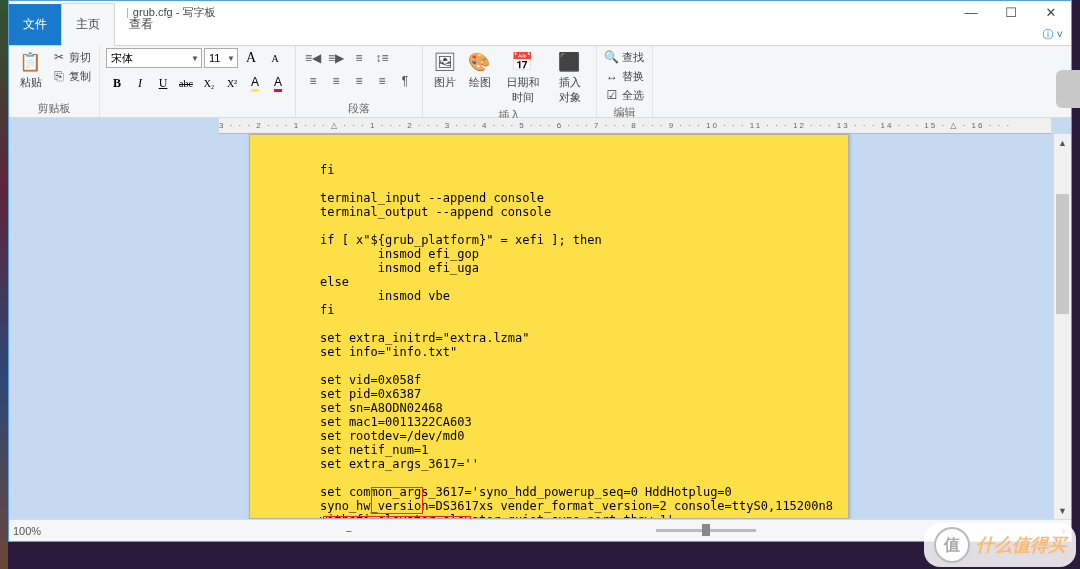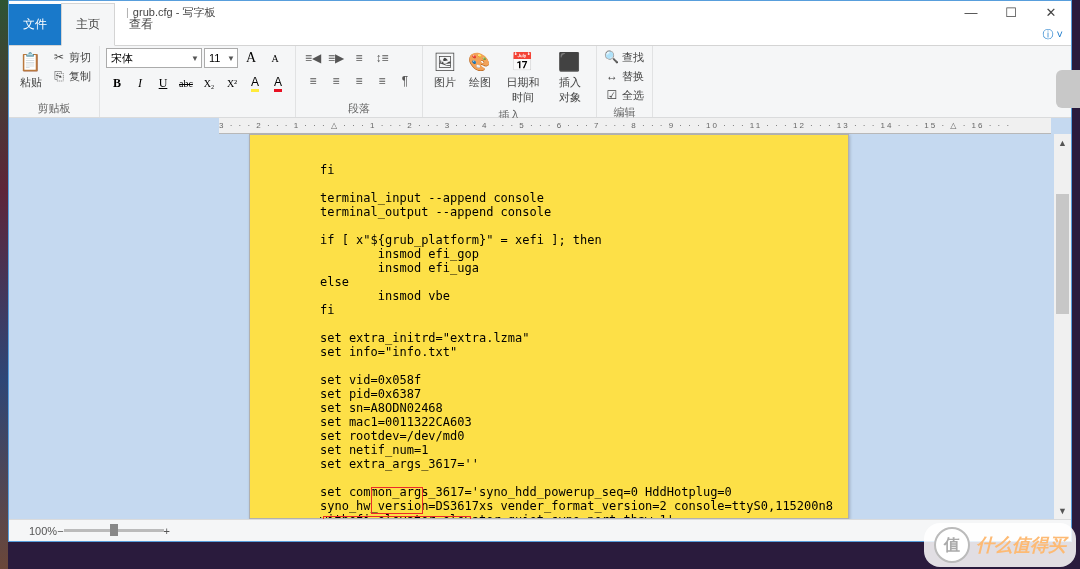--- a/index.html
+++ b/index.html
@@ -39,21 +39,21 @@
 .pbtn { width: 22px; height: 20px; display: flex; align-items: center; justify-content: center; cursor: pointer; font-size: 12px; color: #555; }
 .workspace { flex: 1; background: #c5d9f0; position: relative; overflow: hidden; }
 .ruler { position: absolute; top: 0; left: 210px; right: 20px; height: 16px; background: #f0f0f0; border-bottom: 1px solid #b8b8b8; font-size: 8px; color: #666; overflow: hidden; white-space: pre; display: flex; align-items: center; letter-spacing: 2px; }
 .page { position: absolute; left: 240px; top: 16px; width: 600px; bottom: 0; background: #fde047; border: 1px solid #b0b0b0; box-shadow: 1px 1px 3px rgba(0,0,0,.2); padding: 28px 70px 10px; font-family: "SimSun","NSimSun",monospace; font-size: 12px; line-height: 14px; white-space: pre; color: #000; overflow: hidden; }
 .redbox { position: absolute; border: 1.5px solid #ec2929; pointer-events: none; }
 .rb1 { left: 362px; top: 369px; width: 52px; height: 27px; }
 .rb2 { left: 314px; top: 398px; width: 148px; height: 27px; }
 .scrollbar { position: absolute; right: 0; top: 16px; bottom: 0; width: 17px; background: #f0f0f0; }
 .sarrow { height: 17px; background: #f0f0f0; display: flex; align-items: center; justify-content: center; font-size: 9px; color: #555; cursor: pointer; }
 .thumb { position: absolute; left: 2px; right: 2px; top: 60px; height: 120px; background: #c7c7c7; cursor: pointer; }
-.statusbar { height: 22px; background: #f5f6f7; border-top: 1px solid #dadbdc; display: flex; align-items: center; justify-content: flex-start; padding: 0 20px; gap: 0; font-size: 11px; color: #555; }
+.statusbar { height: 22px; background: #f5f6f7; border-top: 1px solid #dadbdc; display: flex; align-items: center; justify-content: space-between; padding: 0 4px; gap: 0; font-size: 11px; color: #555; }
 .zoom-slider { width: 100px; height: 3px; background: #bbb; position: relative; }
 .zoom-slider .zh { position: absolute; width: 8px; height: 12px; background: #888; top: -5px; left: 46px; cursor: pointer; }
 .watermark { position: absolute; right: 4px; bottom: 2px; display: flex; align-items: center; gap: 6px; background: rgba(255,255,255,.86); padding: 4px 10px; border-radius: 16px; }
 .wm-circle { width: 36px; height: 36px; border: 2px solid #bbb; border-radius: 50%; display: flex; align-items: center; justify-content: center; font-size: 16px; font-weight: bold; color: #aaa; background: #fff; }
 .wm-txt { font-size: 18px; font-weight: bold; font-style: italic; color: #fdba74; }
 .left-tab { position: absolute; right: 0; top: 70px; width: 24px; height: 38px; background: #c8c8c8; border-radius: 6px 0 0 6px; }
 .leftedge { position: absolute; left: 0; top: 0; width: 8px; height: 569px; background: linear-gradient(#3a2,#a33,#38c,#c83); opacity: .4; }
 </style>
 </head>
 <body>

